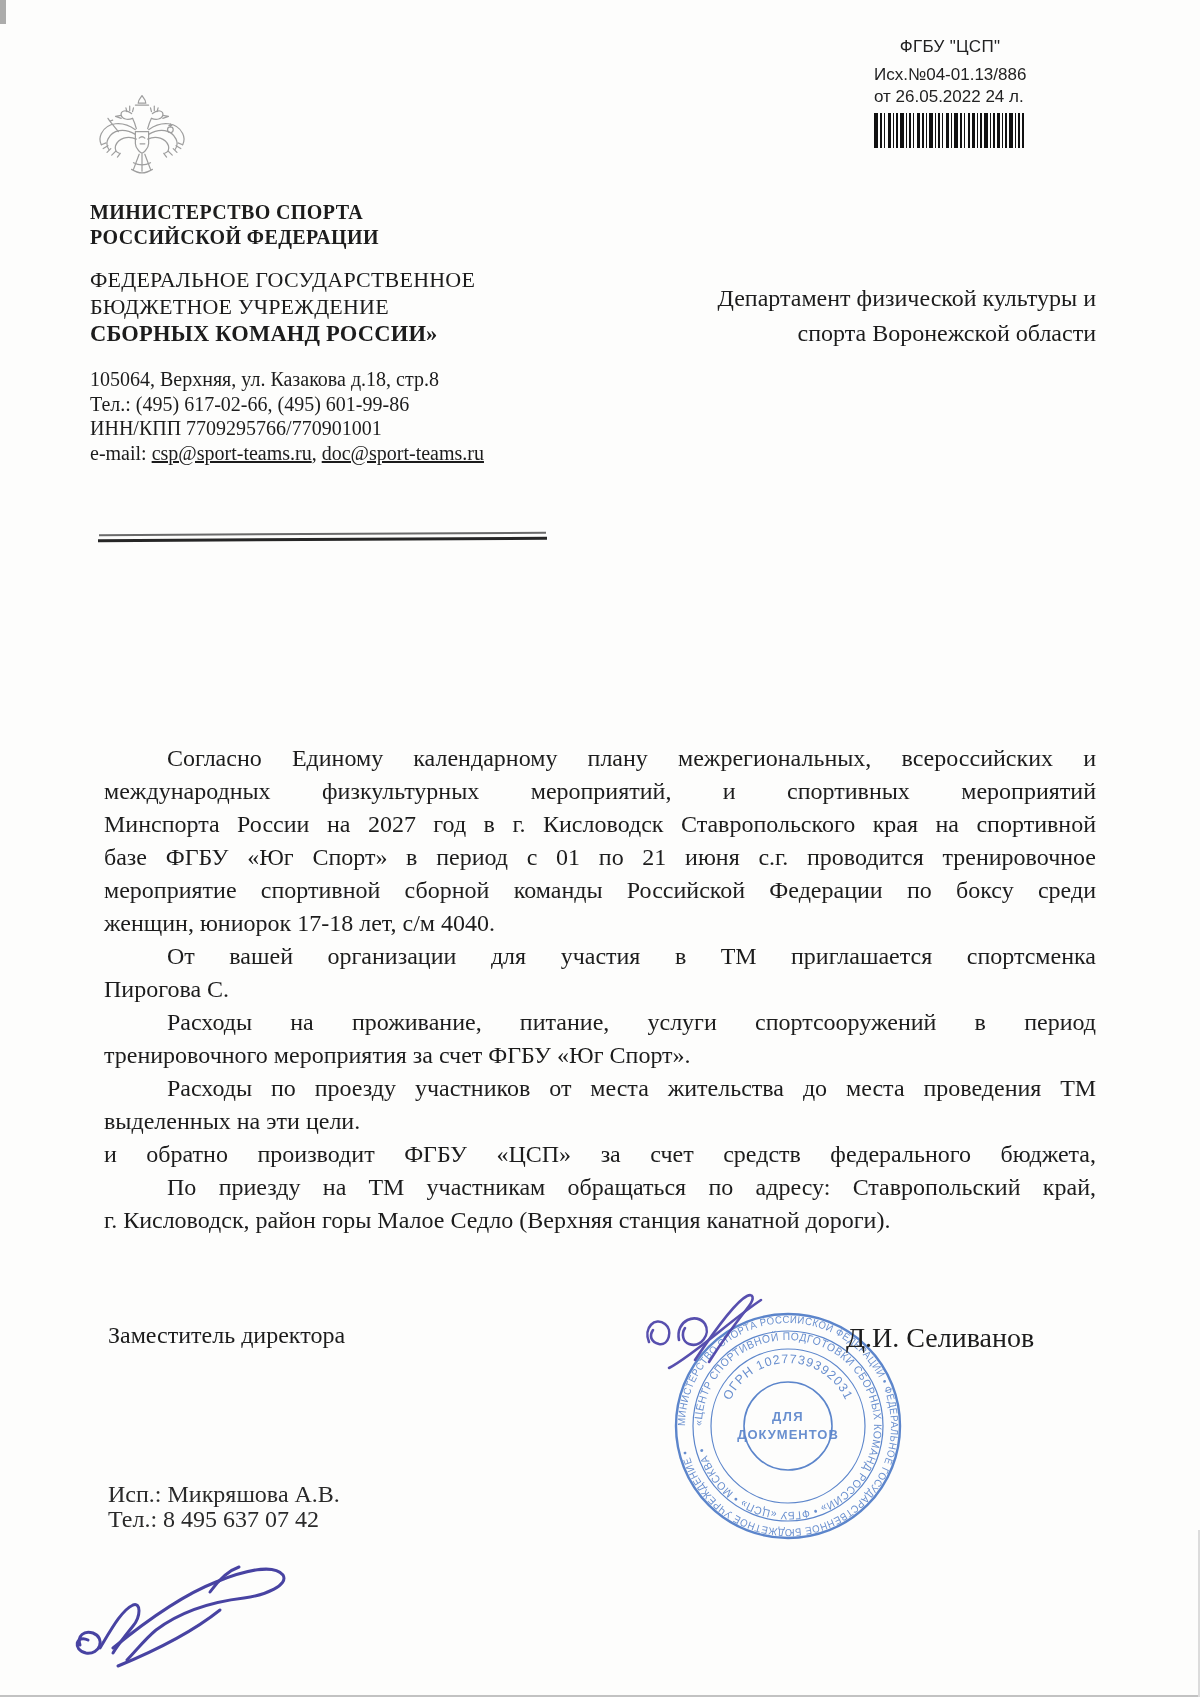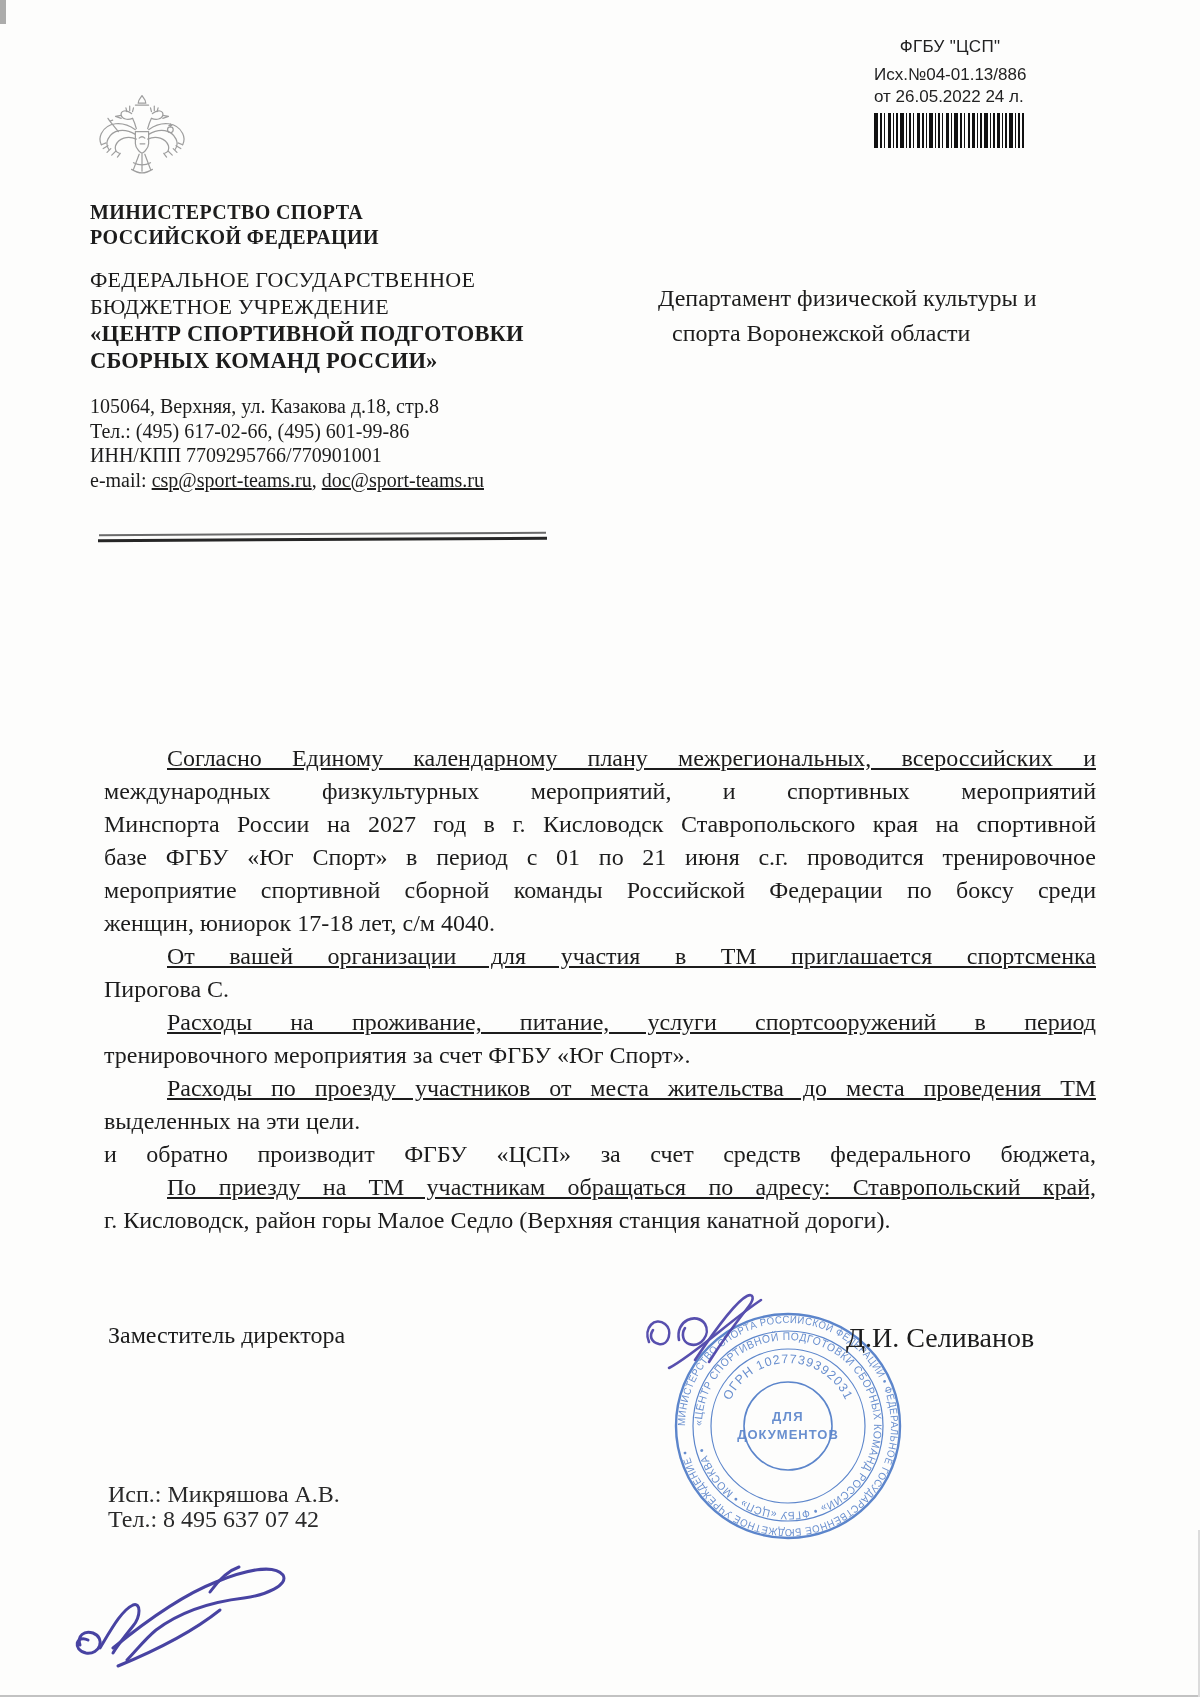--- a/index.html
+++ b/index.html
@@ -23,27 +23,27 @@
   .ministry { font-weight:bold; font-size:20px; line-height:25px; letter-spacing:.4px; margin-top:6px; }
   .orgname { margin-top:16px; font-size:22px; line-height:27px; letter-spacing:.2px; }
   .orgname .b { font-weight:bold; font-size:22.5px; }
   .addr { margin-top:20px; font-size:20px; line-height:24.5px; }
   .addr .u { text-decoration:underline; }
 
   .rule1 { left:99px; top:533px; width:447px; height:2px; background:#6a6a6a; transform:rotate(-0.3deg); }
   .rule2 { left:98px; top:538px; width:449px; height:3px; background:#262626; transform:rotate(-0.3deg); }
 
   
-  .recipient { left:658px; top:281px; width:438px; font-size:24px; line-height:35px; }
+  .recipient { left:658px; top:281px; width:438px; font-size:24px; line-height:35px;text-align:right; }
   .recipient .l2 { padding-left:14px; }
 
   
   .bodytext { left:104px; top:742px; width:992px; font-size:24px; line-height:33px; }
   .bline { text-align:justify; text-align-last:justify; white-space:normal; }
-  .bline.first { text-indent:63px;text-decoration:underline; }
+  .bline.first { text-indent:63px; }
   .bline.plast { text-align-last:left; }
 
   
   .sig-pos { left:108px; top:1322px; font-size:24px; }
   .sig-name { left:846px; top:1322px; font-size:28px; z-index:4; }
 
   .stamp-wrap { left:668px; top:1306px; z-index:2; filter:blur(.3px); opacity:.9; }
   .dir-sig { left:635px; top:1290px; z-index:3; opacity:.92; }
   .exec-sig { left:60px; top:1548px; opacity:.95; }
 
@@ -134,21 +134,20 @@
       <path d="M85,35 v-3 M83.5,33.5 h3"></path>
     </g>
   </svg>
   <div class="ministry">
     <div>МИНИСТЕРСТВО СПОРТА</div>
     <div>РОССИЙСКОЙ ФЕДЕРАЦИИ</div>
   </div>
   <div class="orgname">
     <div>ФЕДЕРАЛЬНОЕ ГОСУДАРСТВЕННОЕ</div>
     <div>БЮДЖЕТНОЕ УЧРЕЖДЕНИЕ</div>
-    <div class="b">«ЦЕНТР СПОРТИВНОЙ ПОДГОТОВКИ</div>
     <div class="b">СБОРНЫХ КОМАНД РОССИИ»</div>
   </div>
   <div class="addr">
     <div>105064, Верхняя, ул. Казакова д.18, стр.8</div>
     <div>Тел.: (495) 617-02-66, (495) 601-99-86</div>
     <div>ИНН/КПП 7709295766/770901001</div>
     <div><span>e-mail: </span><span class="u">csp@sport-teams.ru</span><span>, </span><span class="u">doc@sport-teams.ru</span></div>
   </div>
 </div>
 

